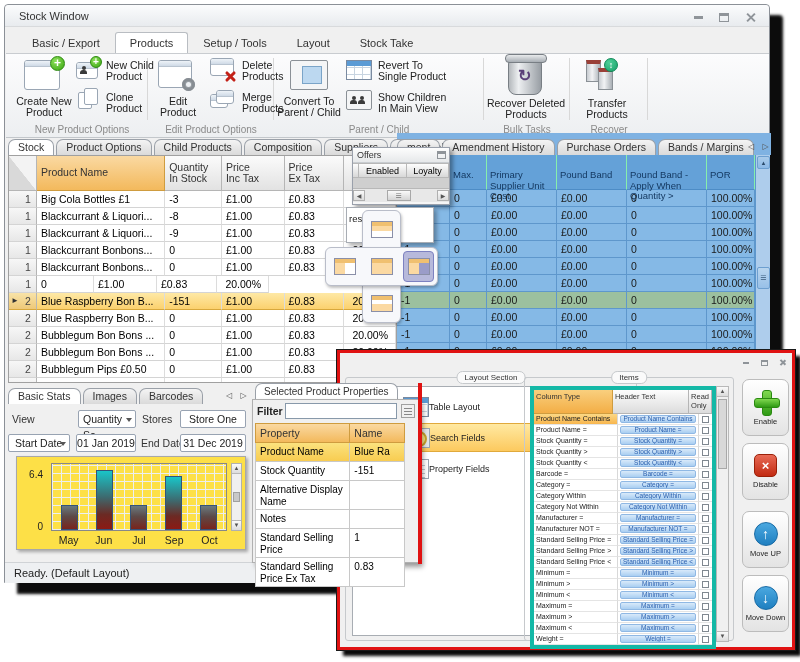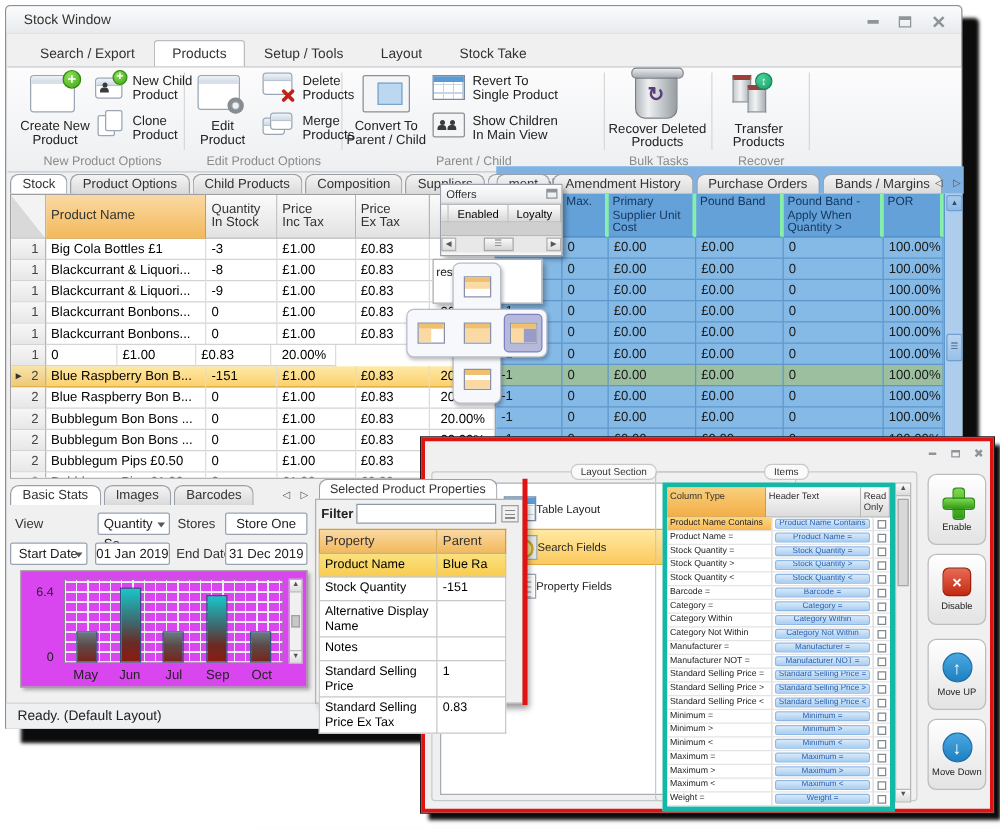--- a/index.html
+++ b/index.html
@@ -63,21 +63,21 @@
 .c.name{width:129px}.c.qty{width:57px}.c.inc{width:63px}.c.ex{width:60px}
 .c.tax{width:52px;text-align:right;padding-right:7px}
 .selarrow{display:none;position:absolute;left:2px;top:0;font-size:8px;color:#333}
 .lg-row.sel{background:linear-gradient(#fee9a6,#fbcf6a)}
 .lg-row.sel .c{border-bottom-color:#d8a83c}
 .lg-row.sel .c.num{background:linear-gradient(#f8e3a8,#eec878)}
 .lg-row.sel .selarrow{display:block}
 
 #right-grid{position:absolute;left:397px;top:155px;width:358px;height:228px;overflow:hidden;background:#85b9e6}
 .rg-head{display:flex;height:35px;background:#64a1d8}
-.rg-head .h{border-right:3px solid #86efac;border-bottom:1px solid #4d8cc6;font-size:9.5px;line-height:10.5px;color:#12365e;padding:2px 3px;white-space:pre-line}
+.rg-head .h{border-right:1px solid #86efac;border-bottom:1px solid #4d8cc6;font-size:9.5px;line-height:10.5px;color:#12365e;padding:15px 3px;white-space:pre-line}
 .rg-row{display:flex;height:17px;background:#85b9e6}
 .rg-row.sel{background:#9cc09f}
 .rg-row .c{border-right:1px solid #5e97cc;border-bottom:1px solid #5e97cc;font-size:10.5px;line-height:16px;padding:0 4px;color:#1a1a1a;overflow:hidden}
 .w-min{width:53px}.w-max{width:37px}.w-cost{width:70px}.w-band{width:70px}.w-apply{width:80px}.w-por{width:48px}
 #right-scroll{position:absolute;left:755px;top:155px;width:15px;height:228px;background:#aecdec;border-left:1px solid #5e97cc}
 .rs-btn{width:13px;height:13px;margin:1px;background:linear-gradient(#a9cbea,#8db9e6);border:1px solid #6d9fd0;border-radius:2px;font-size:6px;line-height:12px;text-align:center;color:#2a4a6a}
 .rs-thumb{position:absolute;left:1px;top:112px;width:13px;height:22px;background:linear-gradient(#b9d5ee,#98c0e8);border:1px solid #6d9fd0;border-radius:2px;font-size:7px;line-height:20px;text-align:center;color:#3a5a7a}
 
 #offers{position:absolute;left:352px;top:147px;width:98px;height:58px;background:#f6f6f6;border:1px solid #9aa0ab;box-shadow:3px 3px 4px rgba(0,0,0,.35);z-index:40}
 #offers-title{height:15px;background:linear-gradient(#fdfdfd,#e6e8ea);border-bottom:1px solid #c8ccd0;font-size:9px;line-height:14px;padding-left:4px;color:#333;position:relative}
@@ -94,21 +94,21 @@
 .guide-bg{position:absolute;background:#f7f8fb;border:1px solid #b9bdc9;border-radius:6px;box-shadow:1px 2px 3px rgba(0,0,0,.25);z-index:45}
 .gtile{position:absolute;width:31px;height:31px;z-index:46;display:flex;align-items:center;justify-content:center;border-radius:4px}
 .gtile.hl{background:#b7b9db;border:1px solid #7d81c0}
 .gwin{position:relative;width:22px;height:17px;background:#fff;border:1px solid #8a8fa8;overflow:hidden}
 .gwin::before{content:"";position:absolute;left:0;top:0;right:0;height:4px;background:#f0c070}
 .gfill{position:absolute;background:#fbd9a2}
 .gfill.purple{background:#9a9cc8}
 .ctl-label{position:absolute;font-size:10.5px;color:#333}
 .ctl-box{position:absolute;height:18px;background:#fff;border:1px solid #98a3b2;border-radius:2px;font-size:10.5px;line-height:16px;text-align:center;color:#222}
 .dd-arrow{position:absolute;right:3px;top:7px;width:0;height:0;border-left:3.5px solid transparent;border-right:3.5px solid transparent;border-top:4px solid #555}
-#chart-box{position:absolute;left:16px;top:456px;width:230px;height:94px;background:#d946ef;border:1px solid #a8a8a8;box-shadow:2px 2px 3px rgba(0,0,0,.3)}
+#chart-box{position:absolute;left:16px;top:456px;width:230px;height:94px;background:#fde047;border:1px solid #a8a8a8;box-shadow:2px 2px 3px rgba(0,0,0,.3)}
 #plot{position:absolute;left:34px;top:6px;width:176px;height:68px;border:1px solid #888;background-image:repeating-linear-gradient(to top,#eceff1 0 1px,transparent 1px 8px),repeating-linear-gradient(to right,#eceff1 0 1px,transparent 1px 9px)}
 #chart-bars{position:absolute;left:0;bottom:0;width:100%;height:66px;display:flex}
 .bar-cell{flex:1;display:flex;align-items:flex-end;justify-content:center}
 .bar{width:17px;border:1px solid #33537a}
 .bar.tall{background:linear-gradient(#19c5c8,#3d6a6f 45%,#6b2a24 75%,#8c1a14)}
 .bar.short{background:linear-gradient(#6a7a80,#5c4a48 45%,#7a241c)}
 #chart-xlabels{position:absolute;left:34px;top:77px;width:176px;display:flex}
 .bar-cell.lbl{font-size:10.5px;color:#222;align-items:flex-start}
 .ytick{position:absolute;font-size:10px;color:#222;text-align:right;width:20px}
 #chart-scroll{position:absolute;right:3px;top:6px;width:11px;height:68px;background:#f0f0f0;border:1px solid #b0b0b0}
@@ -192,21 +192,21 @@
     <div class="winbtn" style="right:36px">
         <div class="g-max"></div>
       </div>
     <div class="winbtn" style="right:10px">
         <div class="g-close"></div>
       </div>
   </div>
 
   <div id="ribbon-tabs">
 
-      <div class="rtab">Search / Export</div>
+      <div class="rtab">Basic / Export</div>
 
       <div class="rtab active">Products</div>
 
       <div class="rtab">Setup / Tools</div>
 
       <div class="rtab">Layout</div>
 
       <div class="rtab">Stock Take</div>
     </div>
 
@@ -967,21 +967,21 @@
 
 <div id="spp">
   <div id="spp-tab">Selected Product Properties</div>
   <div id="spp-body">
     <div id="spp-filter-label">Filter</div>
     <input id="spp-filter" style="">
     <div id="spp-ficon"></div>
     <div id="spp-grid">
       <div class="pp-head">
         <div class="h pp-p">Property</div>
-        <div class="h pp-v">Parent</div>
+        <div class="h pp-v">Name</div>
       </div>
       <div>
 
           <div class="pp-row sel">
             <div class="c pp-p">Product Name</div>
             <div class="c pp-v">Blue Ra</div>
           </div>
 
           <div class="pp-row">
             <div class="c pp-p">Stock Quantity</div>

